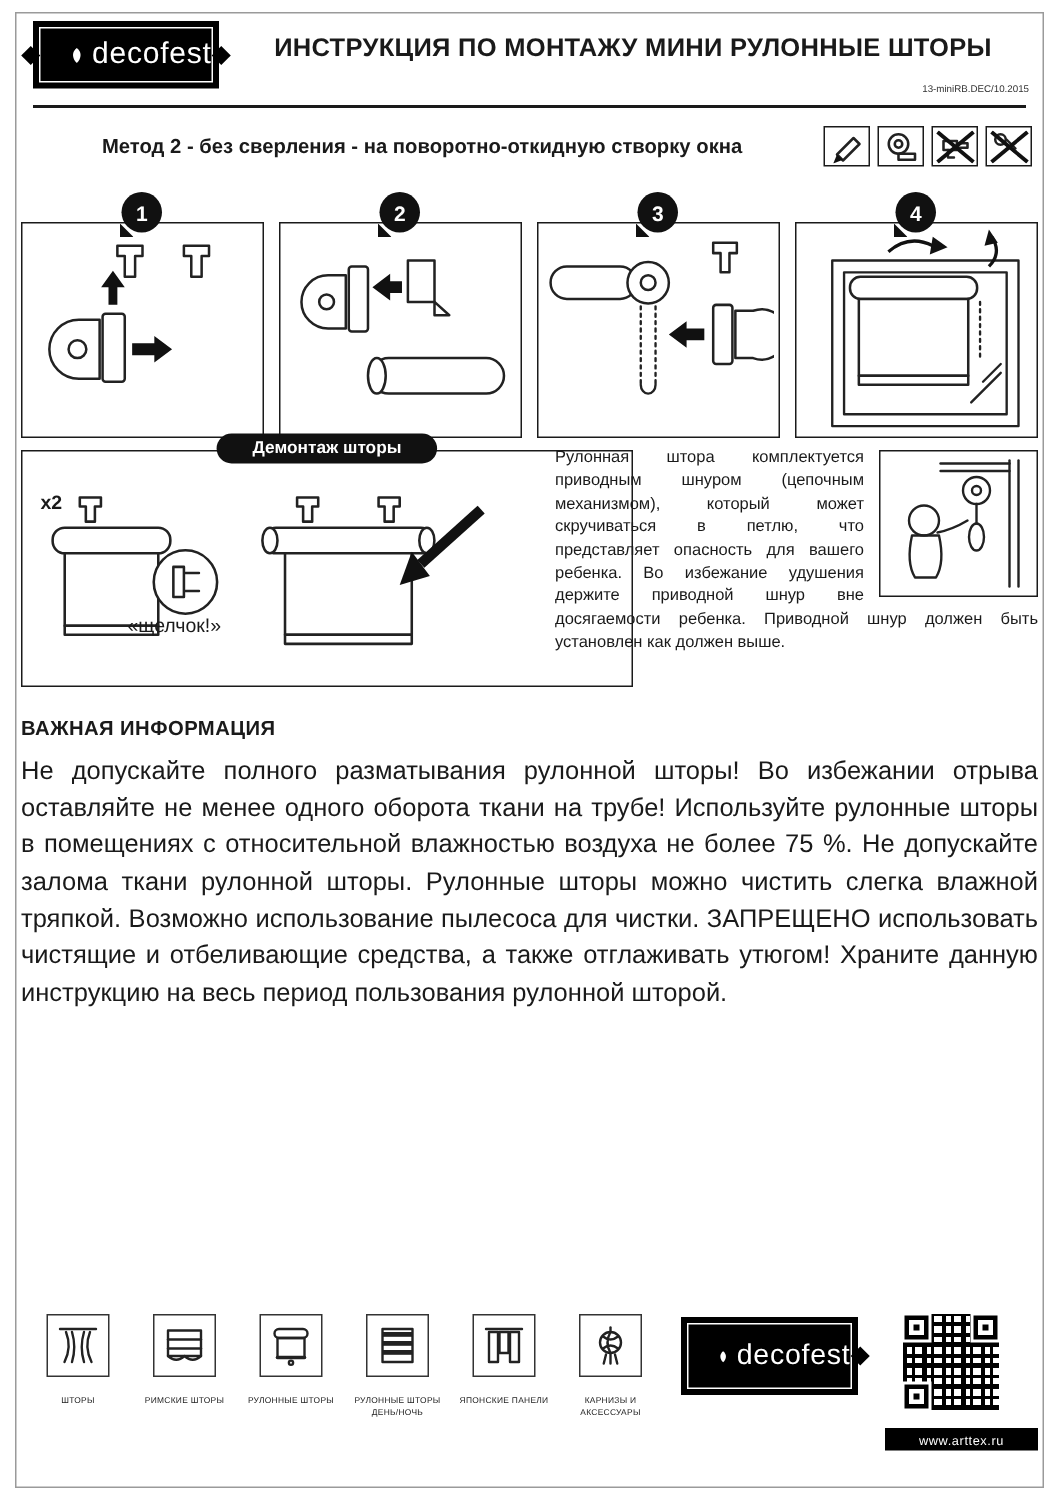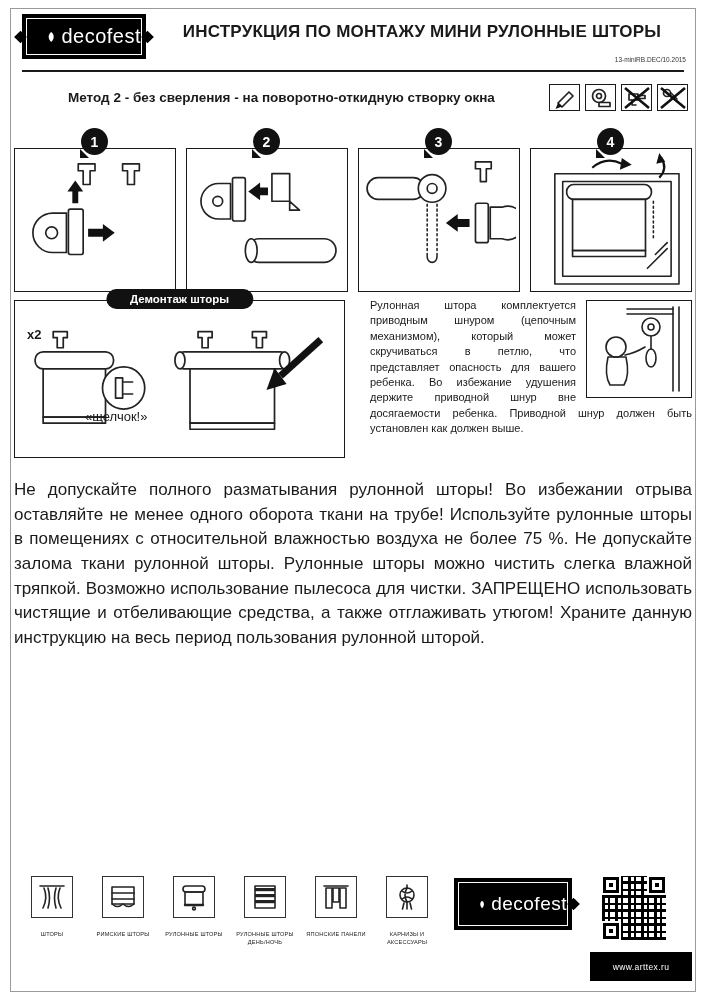--- a/index.html
+++ b/index.html
@@ -49,21 +49,21 @@
   .badge { position:absolute; top:0; left:50%; margin-left:-14px; width:27px; height:27px;
            background:#111; color:#fff; border-radius:50%;
            display:flex; align-items:center; justify-content:center;
            font-weight:700; font-size:14px; z-index:2; }
   .badge::after { content:""; position:absolute; left:-1px; bottom:-3px; width:9px; height:9px;
                   background:#111; clip-path:polygon(0 0,0 100%,100% 100%); }
   .step-box { border:1.5px solid #1a1a1a; height:144px; background:#fff; padding:3px; }
   .step-box svg { width:100%; height:100%; }
 
   
-  .dismantle { position:absolute; left:14px; top:300px; width:331px; height:158px;
+  .dismantle { position:absolute; left:14px; top:300px; width:408px; height:158px;
                border:1.5px solid #1a1a1a; background:#fff;padding-left:34px; }
   .banner { position:absolute; top:-12px; left:50%; transform:translateX(-50%);
             background:#111; color:#fff; border-radius:12px; padding:4px 24px;
             font-size:11.5px; font-weight:700; white-space:nowrap; }
   .x2 { position:absolute; left:12px; top:26px; font-size:13px; font-weight:700;text-align:center; }
   .dismantle svg.art { position:absolute; left:4px; right:4px; top:24px; width:338px; height:128px; }
   .click-label { position:absolute; left:70px; top:108px; font-size:13px; }
 
   
   .attention { position:absolute; left:370px; top:298px; right:14px; }
@@ -89,21 +89,21 @@
   .footer-logo { left:440px; top:6px; width:118px; height:52px; position:absolute; }
   .qr { position:absolute; left:588px; top:4px; width:64px; height:64px;
         background-image:
           repeating-linear-gradient(90deg,#000 0 3px,#fff 3px 6px,#000 6px 8px,#fff 8px 13px),
           repeating-linear-gradient(0deg,#000 0 3px,#fff 3px 7px,#000 7px 9px,#fff 9px 14px);
         background-blend-mode:darken; }
   .qr .f { position:absolute; width:16px; height:16px; border:3px solid #000;
            background:#fff; box-shadow:0 0 0 2px #fff; }
   .qr .f::after { content:""; position:absolute; inset:3px; background:#000; }
   .f.tl { left:1px; top:1px; } .f.tr { right:1px; top:1px; } .f.bl { left:1px; bottom:1px; }
-  .site { position:absolute; left:576px; right:0; top:80px; height:29px; background:#000;
+  .site { position:absolute; left:576px; right:0; top:80px; height:15px; background:#000;
           color:#fff; display:flex; align-items:center; justify-content:center;
           font-size:8.5px; letter-spacing:0.4px; }
 
   .ln { stroke:#222; fill:none; stroke-width:1.6; stroke-linejoin:round; stroke-linecap:round; }
   .shape { stroke:#222; fill:#fff; stroke-width:1.7; stroke-linejoin:round; }
   .solid { fill:#111; stroke:none; }
 </style>
 </head>
 <body>
 
@@ -300,20 +300,21 @@
         <circle cx="27" cy="44" r="10"></circle>
         <path d="M19 54 q-4 18 2 28 h14 q6 -10 2 -28 z"></path>
         <path d="M36 52 q10 -2 20 -8"></path>
       </g>
     </svg>
   </div>
   <p>Рулонная штора комплектуется приводным шнуром (цепочным механизмом), который может скручиваться в петлю, что представляет опасность для вашего ребенка. Во избежание удушения держите приводной шнур вне досягаемости ребенка. Приводной шнур должен быть установлен как должен выше.</p>
 </div>
 
 <div class="important">
+  <h3 class="h-small">ВАЖНАЯ ИНФОРМАЦИЯ</h3>
   <p>Не допускайте полного разматывания рулонной шторы! Во избежании отрыва оставляйте не менее одного оборота ткани на трубе! Используйте рулонные шторы в помещениях с относительной влажностью воздуха не более 75 %. Не допускайте залома ткани рулонной шторы. Рулонные шторы можно чистить слегка влажной тряпкой. Возможно использование пылесоса для чистки. ЗАПРЕЩЕНО использовать чистящие и отбеливающие средства, а также отглаживать утюгом! Храните данную инструкцию на весь период пользования рулонной шторой.</p>
 </div>
 
 <div class="footer">
   <div class="cats">
 
     <div class="cat">
       <div class="icon-box">
         <svg width="28" height="28" viewBox="0 0 28 28">
           <g class="ln" stroke-width="1.3">

